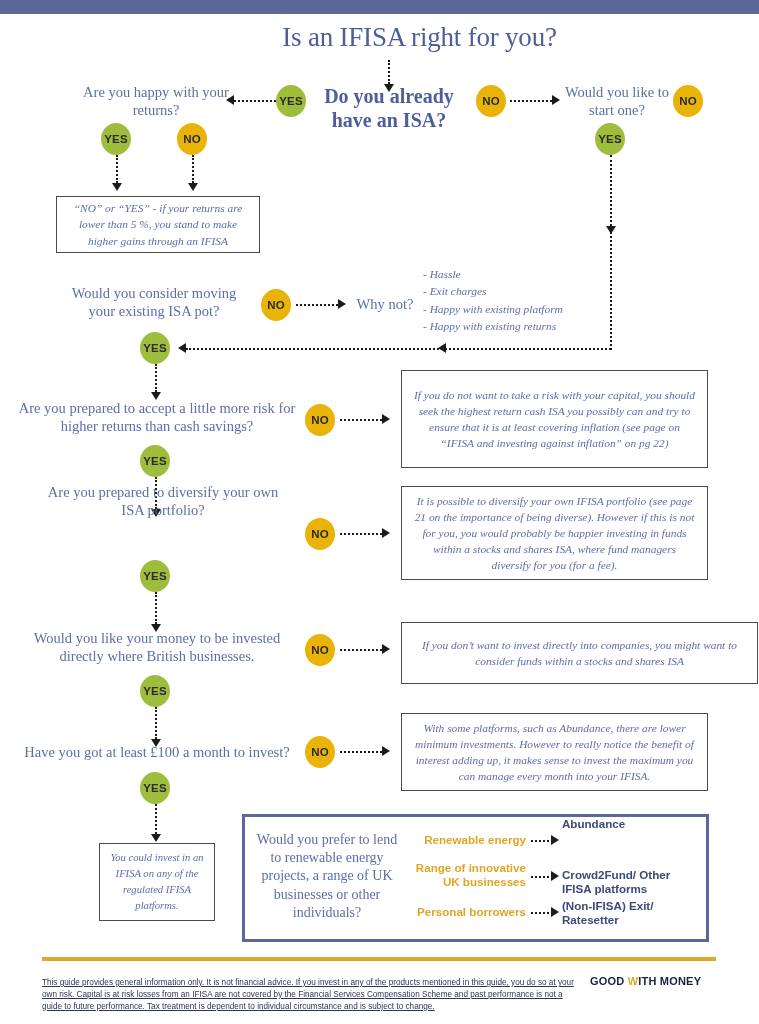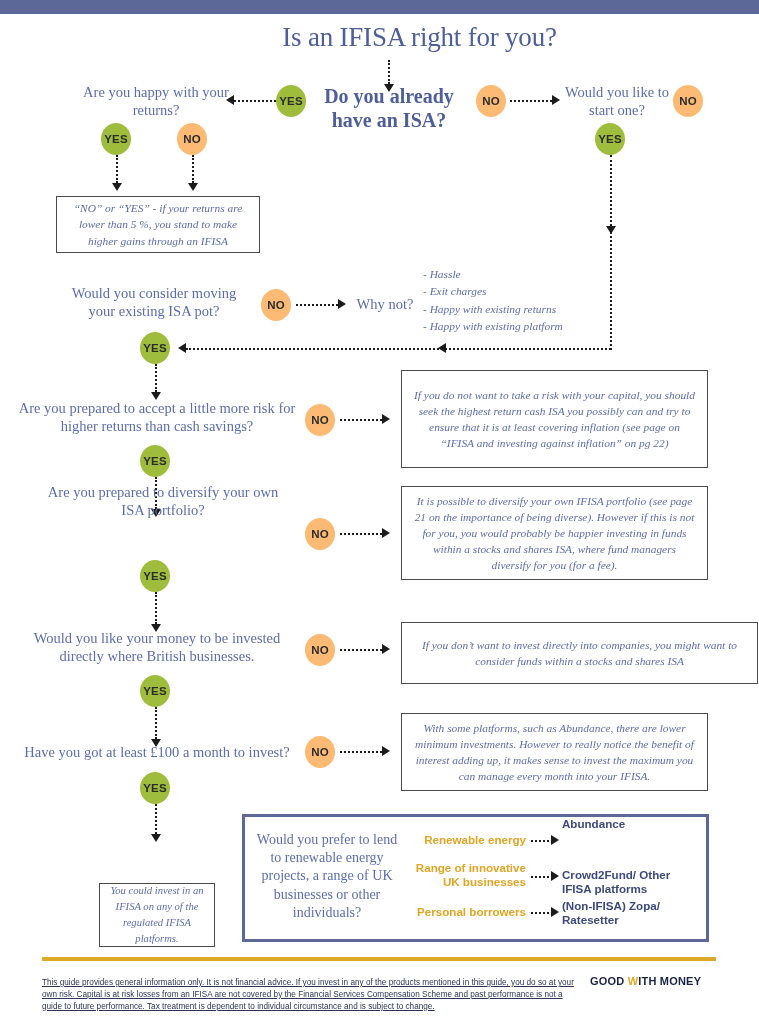--- a/index.html
+++ b/index.html
@@ -38,21 +38,21 @@
 
   
   .badge{
     border-radius:50%;
     display:flex;align-items:center;justify-content:center;
     font-family:"Liberation Sans", sans-serif;
     font-weight:bold;font-size:11.5px;color:#2b2b2b;
     letter-spacing:0.2px;
   }
   .badge.yes{background:#9fbd3c;}
-  .badge.no{background:#fdba74;}
+  .badge.no{background:#eab308;}
 
   
   .box{
     border:1.2px solid #4a4a4a;background:#ffffff;
     box-sizing:border-box;
     display:flex;align-items:center;justify-content:center;
     padding:6px 10px;
   }
   .box .txt{
     font-family:"Liberation Serif", serif;
@@ -180,22 +180,22 @@
 
   <div class="abs badge no" style="left:261px;top:289px;width:30px;height:32px;">NO</div>
   <div class="abs hdot" style="left:296px;top:304px;width:42px;"></div>
   <div class="abs arrow-r" style="left:338px;top:299px;"></div>
 
   <div class="abs q" style="left:355px;top:296px;width:60px;">Why not?</div>
 
   <div class="abs bullets" style="left:423px;top:266px;width:230px;">
     <div>- Hassle</div>
     <div>- Exit charges</div>
+    <div>- Happy with existing platform</div>
     <div>- Happy with existing returns</div>
-    <div>- Happy with existing platform</div>
   </div>
 
   <div class="abs hdot" style="left:186px;top:348px;width:425px;"></div>
   <div class="abs arrow-l" style="left:178px;top:343px;"></div>
   <div class="abs arrow-l" style="left:438px;top:343px;"></div>
 
   <div class="abs badge yes" style="left:140px;top:332px;width:30px;height:32px;">YES</div>
   <div class="abs vdot" style="left:155px;top:364px;height:28px;"></div>
   <div class="abs arrow-d" style="left:151px;top:392px;"></div>
 
@@ -248,42 +248,42 @@
   <div class="abs arrow-r" style="left:382px;top:746px;"></div>
 
   <div class="abs box" style="left:401px;top:713px;width:307px;height:78px;">
     <div class="txt">With some platforms, such as Abundance, there are lower minimum investments. However to really notice the benefit of interest adding up, it makes sense to invest the maximum you can manage every month into your IFISA.</div>
   </div>
 
   <div class="abs badge yes" style="left:140px;top:772px;width:30px;height:32px;">YES</div>
   <div class="abs vdot" style="left:155px;top:804px;height:30px;"></div>
   <div class="abs arrow-d" style="left:151px;top:834px;"></div>
 
-  <div class="abs box small" style="left:99px;top:883px;width:116px;height:64px;">
+  <div class="abs box small" style="left:99px;top:843px;width:116px;height:78px;">
     <div class="txt">You could invest in an IFISA on any of the regulated IFISA platforms.</div>
   </div>
 
   <div class="abs panel" style="left:242px;top:814px;width:467px;height:128px;"></div>
 
   <div class="abs panel-q" style="left:253px;top:831px;width:148px;">Would you prefer to lend to renewable energy projects, a range of UK businesses or other individuals?</div>
 
   <div class="abs opt-label" style="left:404px;top:833px;width:122px;">Renewable energy</div>
   <div class="abs opt-dot" style="left:531px;top:840px;width:22px;"></div>
   <div class="abs arrow-r" style="left:551px;top:835px;"></div>
   <div class="abs opt-out" style="left:562px;top:817px;width:140px;">Abundance</div>
 
   <div class="abs opt-label" style="left:404px;top:861px;width:122px;">Range of innovative UK businesses</div>
   <div class="abs opt-dot" style="left:531px;top:876px;width:22px;"></div>
   <div class="abs arrow-r" style="left:551px;top:871px;"></div>
   <div class="abs opt-out" style="left:562px;top:868px;width:140px;">Crowd2Fund/ Other IFISA platforms</div>
 
   <div class="abs opt-label" style="left:404px;top:905px;width:122px;">Personal borrowers</div>
   <div class="abs opt-dot" style="left:531px;top:912px;width:22px;"></div>
   <div class="abs arrow-r" style="left:551px;top:907px;"></div>
-  <div class="abs opt-out" style="left:562px;top:899px;width:140px;">(Non-IFISA) Zopa/ Ratesetter</div>
+  <div class="abs opt-out" style="left:562px;top:899px;width:140px;">(Non-IFISA) Exit/ Ratesetter</div>
 
   <div class="abs rule" style="left:42px;top:957px;width:674px;height:4px;"></div>
 
   <div class="abs disc" style="left:42px;top:977px;width:538px;">This guide provides general information only. It is not financial advice. If you invest in any of the products mentioned in this guide, you do so at your own risk. Capital is at risk losses from an IFISA are not covered by the Financial Services Compensation Scheme and past performance is not a guide to future performance. Tax treatment is dependent to individual circumstance and is subject to change.</div>
 
   <div class="abs logo" style="left:590px;top:975px;">
     <span>GOOD </span><span class="w">W</span><span>ITH MONEY</span>
   </div>
 
 </div>

